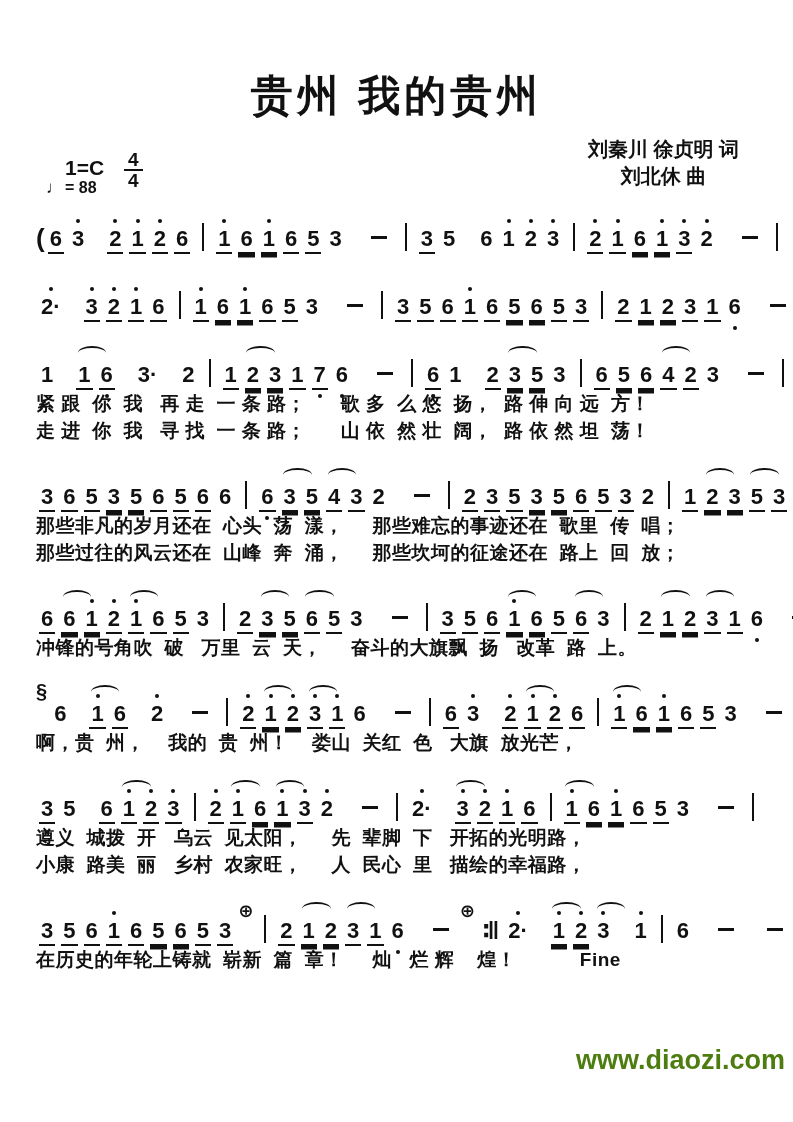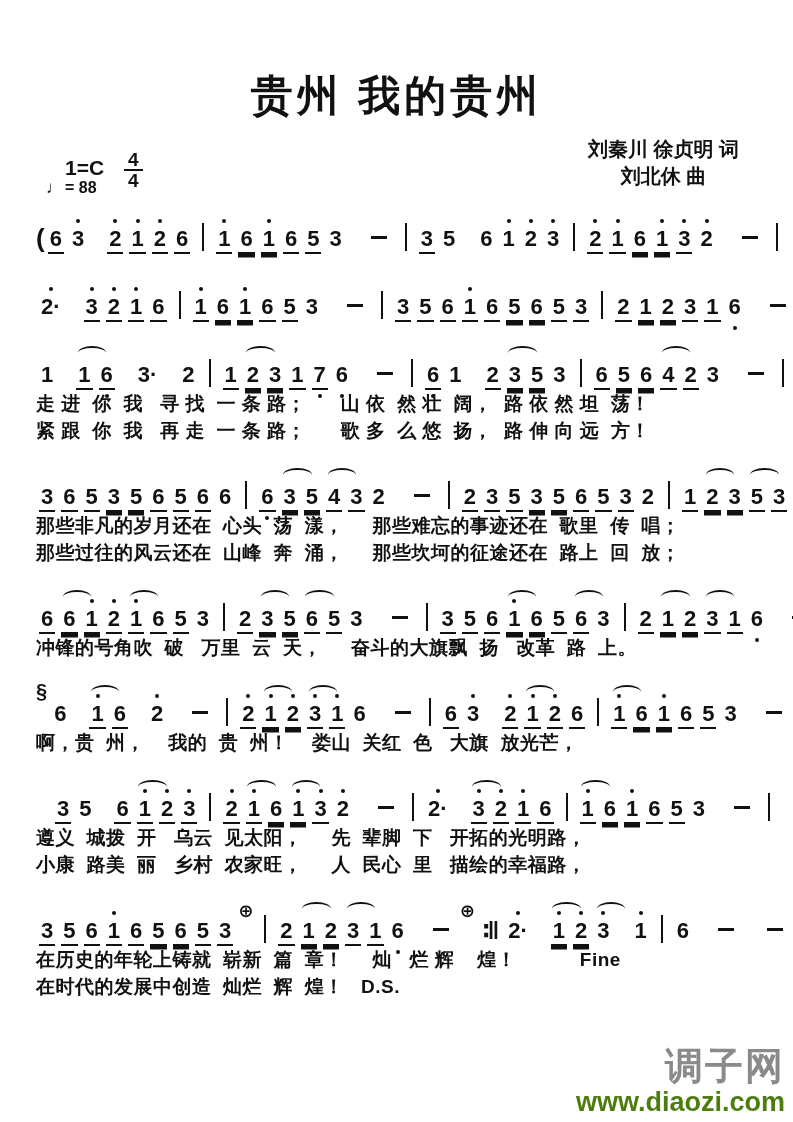--- a/index.html
+++ b/index.html
@@ -13,21 +13,21 @@
   }
   .keyrow{position:absolute;left:44px;top:151px;font-size:21px;font-weight:bold;white-space:nowrap;margin-left:21px;}
   .meter{display:inline-block;text-align:center;margin-left:20px;vertical-align:-12px;font-size:19px;line-height:17px;}
   .meter .num{display:block;border-bottom:2px solid #111;padding:0 4px 1px;}
   .meter .den{display:block;padding-top:1px;}
   .tempo{position:absolute;left:46px;top:178px;font-size:16px;font-weight:bold;}
   .tempo .tnote{font-size:17px;margin-right:2px;}
   .credits{position:absolute;right:54px;top:136px;text-align:center;font-size:20px;font-weight:bold;line-height:27px;}
   .music{position:absolute;left:36px;top:206px;right:14px;}
   .system{margin-bottom:20px;}
-  .notes-row{position:relative;padding-top:17px;height:31px;white-space:nowrap;text-align:right;}
+  .notes-row{position:relative;padding-top:17px;height:31px;white-space:nowrap;}
   .note{position:relative;display:inline-block;font-size:22px;font-weight:bold;line-height:26px;margin:0 3px;padding:0 2px;}
   .note.u1{border-bottom:2.5px solid #111;}
   .note.u2{border-bottom:2.5px solid #111;box-shadow:0 3.5px 0 #111;}
   .note .da{position:absolute;left:50%;top:-7px;width:4px;height:4px;margin-left:-2px;border-radius:50%;background:#111;}
   .note .db{position:absolute;left:50%;bottom:-10px;width:4px;height:4px;margin-left:-2px;border-radius:50%;background:#111;}
   .note .arc{position:absolute;left:10%;top:-16px;width:175%;height:12px;border-top:2.5px solid #111;border-radius:50% 50% 0 0;}
   .bar{display:inline-block;width:2px;height:28px;background:#111;margin:0 9px;vertical-align:-5px;}
   .dash{display:inline-block;width:16px;height:3px;background:#111;margin:0 9px;vertical-align:7px;}
   .paren{font-size:26px;font-weight:bold;vertical-align:-1px;}
   .gap{display:inline-block;width:15px;}
@@ -61,22 +61,22 @@
 
   <div class="music">
       <div class="system">
         <div class="notes-row"><span class="paren">(</span><span class="note u1">6</span><span class="note">3<span class="da"></span></span><span class="gap"></span><span class="note u1">2<span class="da"></span></span><span class="note u1">1<span class="da"></span></span><span class="note u1">2<span class="da"></span></span><span class="note u1">6</span><span class="bar"></span><span class="note u1">1<span class="da"></span></span><span class="note u2">6</span><span class="note u2">1<span class="da"></span></span><span class="note u1">6</span><span class="note u1">5</span><span class="note">3</span><span class="gap"></span><span class="dash"></span><span class="bar"></span><span class="note u1">3</span><span class="note">5</span><span class="gap"></span><span class="note">6</span><span class="note">1<span class="da"></span></span><span class="note">2<span class="da"></span></span><span class="note">3<span class="da"></span></span><span class="bar"></span><span class="note u1">2<span class="da"></span></span><span class="note u1">1<span class="da"></span></span><span class="note u2">6</span><span class="note u2">1<span class="da"></span></span><span class="note u1">3<span class="da"></span></span><span class="note">2<span class="da"></span></span><span class="gap"></span><span class="dash"></span><span class="bar"></span></div>
       </div>
       <div class="system">
         <div class="notes-row"><span class="note">2·<span class="da"></span></span><span class="gap"></span><span class="note u1">3<span class="da"></span></span><span class="note u1">2<span class="da"></span></span><span class="note u1">1<span class="da"></span></span><span class="note u1">6</span><span class="bar"></span><span class="note u1">1<span class="da"></span></span><span class="note u2">6</span><span class="note u2">1<span class="da"></span></span><span class="note u1">6</span><span class="note u1">5</span><span class="note">3</span><span class="gap"></span><span class="dash"></span><span class="bar"></span><span class="note u1">3</span><span class="note u1">5</span><span class="note u1">6</span><span class="note u1">1<span class="da"></span></span><span class="note u1">6</span><span class="note u2">5</span><span class="note u2">6</span><span class="note u1">5</span><span class="note u1">3</span><span class="bar"></span><span class="note u1">2</span><span class="note u2">1</span><span class="note u2">2</span><span class="note u1">3</span><span class="note u1">1</span><span class="note">6<span class="db"></span></span><span class="gap"></span><span class="dash"></span></div>
       </div>
       <div class="system">
         <div class="notes-row"><span class="note">1</span><span class="gap"></span><span class="note u1">1<span class="arc"></span></span><span class="note u1">6<span class="db"></span></span><span class="gap"></span><span class="note">3·</span><span class="gap"></span><span class="note">2</span><span class="bar"></span><span class="note u1">1</span><span class="note u2">2<span class="arc"></span></span><span class="note u2">3</span><span class="note u1">1</span><span class="note u1">7<span class="db"></span></span><span class="note">6<span class="db"></span></span><span class="gap"></span><span class="dash"></span><span class="bar"></span><span class="note u1">6<span class="db"></span></span><span class="note">1</span><span class="gap"></span><span class="note u1">2</span><span class="note u2">3<span class="arc"></span></span><span class="note u2">5</span><span class="note">3</span><span class="bar"></span><span class="note u1">6</span><span class="note u2">5</span><span class="note u2">6</span><span class="note u1">4<span class="arc"></span></span><span class="note u1">2</span><span class="note">3</span><span class="gap"></span><span class="dash"></span><span class="bar"></span></div>
+        <div class="lyric-row">紧 跟  你  我   再 走  一 条 路；      歌 多  么 悠  扬，  路 伸 向 远  方！</div>
         <div class="lyric-row">走 进  你  我   寻 找  一 条 路；      山 依  然 壮  阔，  路 依 然 坦  荡！</div>
-        <div class="lyric-row">紧 跟  你  我   再 走  一 条 路；      歌 多  么 悠  扬，  路 伸 向 远  方！</div>
       </div>
       <div class="system">
         <div class="notes-row"><span class="note u1">3</span><span class="note u1">6</span><span class="note u1">5</span><span class="note u2">3</span><span class="note u2">5</span><span class="note u1">6</span><span class="note u1">5</span><span class="note u1">6</span><span class="note">6</span><span class="bar"></span><span class="note u1">6<span class="db"></span></span><span class="note u2">3<span class="arc"></span></span><span class="note u2">5</span><span class="note u1">4<span class="arc"></span></span><span class="note u1">3</span><span class="note">2</span><span class="gap"></span><span class="dash"></span><span class="bar"></span><span class="note u1">2</span><span class="note u1">3</span><span class="note u1">5</span><span class="note u2">3</span><span class="note u2">5</span><span class="note u1">6</span><span class="note u1">5</span><span class="note u1">3</span><span class="note">2</span><span class="bar"></span><span class="note u1">1</span><span class="note u2">2<span class="arc"></span></span><span class="note u2">3</span><span class="note u1">5<span class="arc"></span></span><span class="note u1">3</span><span class="gap"></span></div>
         <div class="lyric-row">那些非凡的岁月还在  心头  荡  漾，     那些难忘的事迹还在  歌里  传  唱；</div>
         <div class="lyric-row">那些过往的风云还在  山峰  奔  涌，     那些坎坷的征途还在  路上  回  放；</div>
       </div>
       <div class="system">
         <div class="notes-row"><span class="note u1">6</span><span class="note u2">6<span class="arc"></span></span><span class="note u2">1<span class="da"></span></span><span class="note u1">2<span class="da"></span></span><span class="note u1">1<span class="da"></span><span class="arc"></span></span><span class="note u1">6</span><span class="note u1">5</span><span class="note">3</span><span class="bar"></span><span class="note u1">2</span><span class="note u2">3<span class="arc"></span></span><span class="note u2">5</span><span class="note u1">6<span class="arc"></span></span><span class="note u1">5</span><span class="note">3</span><span class="gap"></span><span class="dash"></span><span class="bar"></span><span class="note u1">3</span><span class="note u1">5</span><span class="note u1">6</span><span class="note u2">1<span class="da"></span><span class="arc"></span></span><span class="note u2">6</span><span class="note u1">5</span><span class="note u1">6<span class="arc"></span></span><span class="note">3</span><span class="bar"></span><span class="note u1">2</span><span class="note u2">1<span class="arc"></span></span><span class="note u2">2</span><span class="note u1">3<span class="arc"></span></span><span class="note u1">1</span><span class="note">6<span class="db"></span></span><span class="gap"></span><span class="dash"></span></div>
         <div class="lyric-row">冲锋的号角吹  破   万里  云  天，     奋斗的大旗飘  扬   改革  路  上。</div>
       </div>
@@ -85,22 +85,20 @@
         <div class="lyric-row">啊，贵  州，    我的  贵  州！    娄山  关红  色   大旗  放光芒，</div>
       </div>
       <div class="system">
         <div class="notes-row"><span class="note u1">3</span><span class="note">5</span><span class="gap"></span><span class="note u1">6</span><span class="note u1">1<span class="da"></span><span class="arc"></span></span><span class="note u1">2<span class="da"></span></span><span class="note u1">3<span class="da"></span></span><span class="bar"></span><span class="note u1">2<span class="da"></span></span><span class="note u1">1<span class="da"></span><span class="arc"></span></span><span class="note u2">6</span><span class="note u2">1<span class="da"></span><span class="arc"></span></span><span class="note u1">3<span class="da"></span></span><span class="note">2<span class="da"></span></span><span class="gap"></span><span class="dash"></span><span class="bar"></span><span class="note">2·<span class="da"></span></span><span class="gap"></span><span class="note u1">3<span class="da"></span><span class="arc"></span></span><span class="note u1">2<span class="da"></span></span><span class="note u1">1<span class="da"></span></span><span class="note u1">6</span><span class="bar"></span><span class="note u1">1<span class="da"></span><span class="arc"></span></span><span class="note u2">6</span><span class="note u2">1<span class="da"></span></span><span class="note u1">6</span><span class="note u1">5</span><span class="note">3</span><span class="gap"></span><span class="dash"></span><span class="bar"></span></div>
         <div class="lyric-row">遵义  城拨  开   乌云  见太阳，     先  辈脚  下   开拓的光明路，</div>
         <div class="lyric-row">小康  路美  丽   乡村  农家旺，     人  民心  里   描绘的幸福路，</div>
       </div>
       <div class="system">
         <div class="notes-row"><span class="note u1">3</span><span class="note u1">5</span><span class="note u1">6</span><span class="note u1">1<span class="da"></span></span><span class="note u1">6</span><span class="note u2">5</span><span class="note u2">6</span><span class="note u1">5</span><span class="note u1">3</span><span class="coda">⊕</span><span class="bar"></span><span class="note u1">2</span><span class="note u2">1<span class="arc"></span></span><span class="note u2">2</span><span class="note u1">3<span class="arc"></span></span><span class="note u1">1</span><span class="note">6<span class="db"></span></span><span class="gap"></span><span class="dash"></span><span class="coda">⊕</span><span class="rpt">∶‖</span><span class="note">2·<span class="da"></span></span><span class="gap"></span><span class="note u2">1<span class="da"></span><span class="arc"></span></span><span class="note u2">2<span class="da"></span></span><span class="note">3<span class="da"></span><span class="arc"></span></span><span class="gap"></span><span class="note">1<span class="da"></span></span><span class="bar"></span><span class="note">6</span><span class="gap"></span><span class="dash"></span><span class="gap"></span><span class="dash"></span><span class="gap"></span></div>
         <div class="lyric-row">在历史的年轮上铸就  崭新  篇  章！     灿   烂 辉    煌！           Fine</div>
-        <div class="lyric-row">在时代的发展中创造  灿烂  辉  煌！   D.S.</div>
       </div>
     </div>
 
 
   <div class="watermark">
-    <div class="wm-name">调子网</div>
     <div class="wm-url">www.diaozi.com</div>
   </div>
 </div>
 
 </body></html>

